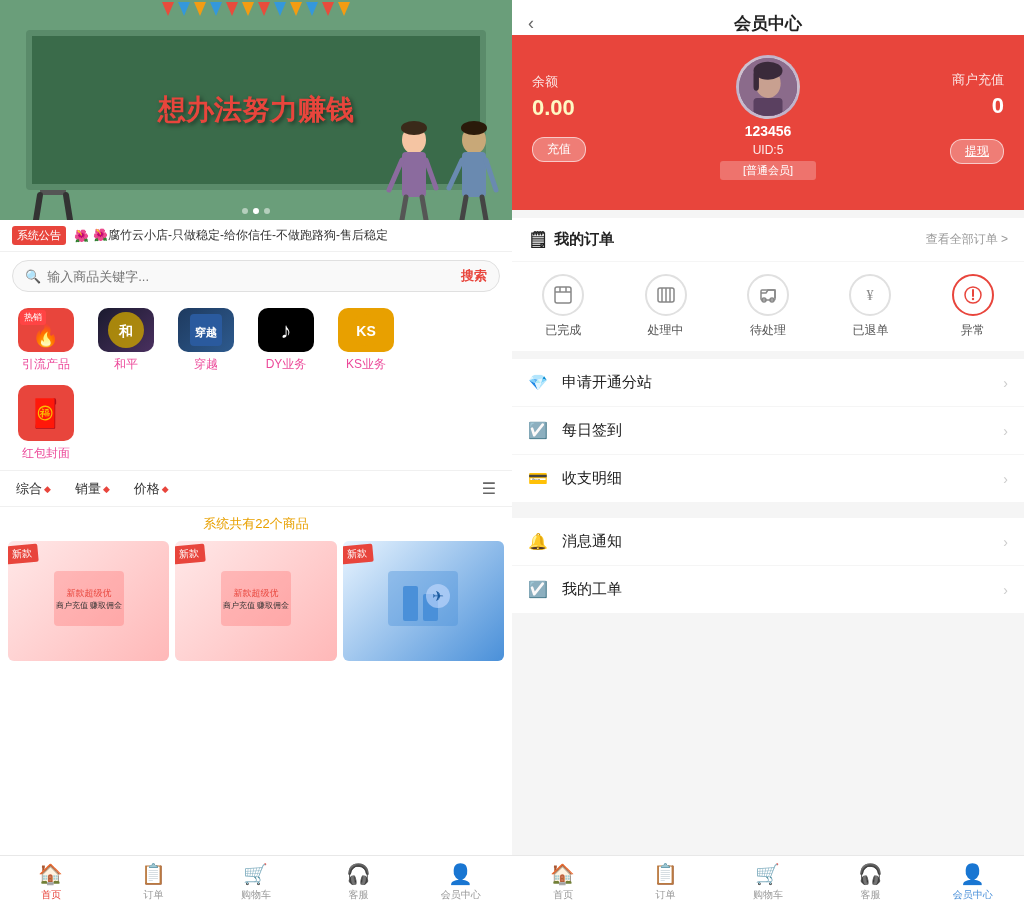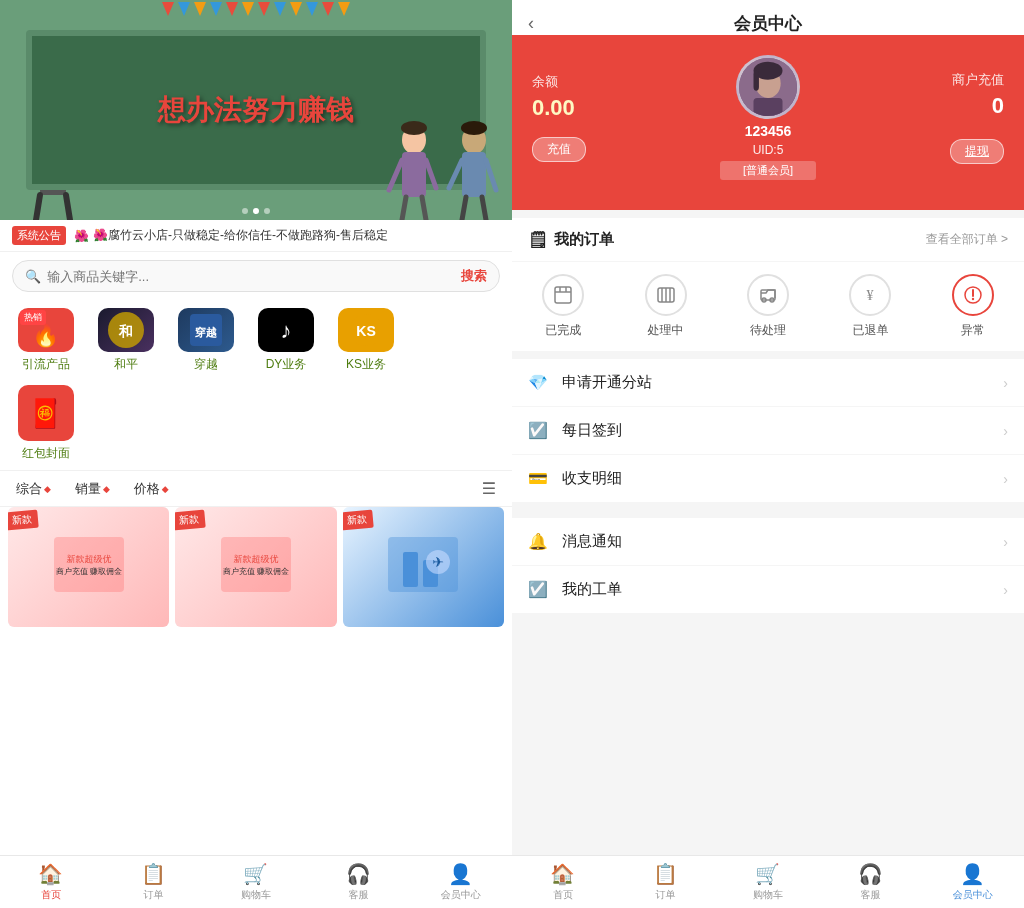--- a/index.html
+++ b/index.html
@@ -196,21 +196,21 @@
       position: absolute;
       top: 2px; left: 2px;
       background: #ff4444;
       color: #fff;
       font-size: 9px;
       padding: 1px 4px;
       border-radius: 3px;
     }
     .cat-label {
       font-size: 12px;
-      color: #4d7c0f;
+      color: #ec4899;
       text-align: right;
     }
 
     
     .red-envelope-row {
       display: flex;
       padding: 4px 12px 8px 12px;
       flex-shrink: 0;
     }
     .red-env-item {
@@ -683,20 +683,21 @@
     </div>
   </div>
 
   <div class="sort-bar">
     <span class="sort-item">综合 <span class="arrow">◆</span></span>
     <span class="sort-item">销量 <span class="arrow">◆</span></span>
     <span class="sort-item">价格 <span class="arrow">◆</span></span>
     <span class="sort-right">☰</span>
   </div>
 
+  <div class="product-count">系统共有22个商品</div>
 
   <div class="product-grid">
     <div class="product-card">
       <div class="product-card-inner">
         <span class="new-badge">新款</span>
         <svg width="80" height="70" viewBox="0 0 80 70">
           <rect x="5" y="5" width="70" height="55" rx="4" fill="rgba(255,100,100,0.3)"></rect>
           <text x="40" y="30" text-anchor="middle" fill="#e8453c" font-size="9">新款超级优</text>
           <text x="40" y="42" text-anchor="middle" fill="#333" font-size="8">商户充值 赚取佣金</text>
         </svg>

